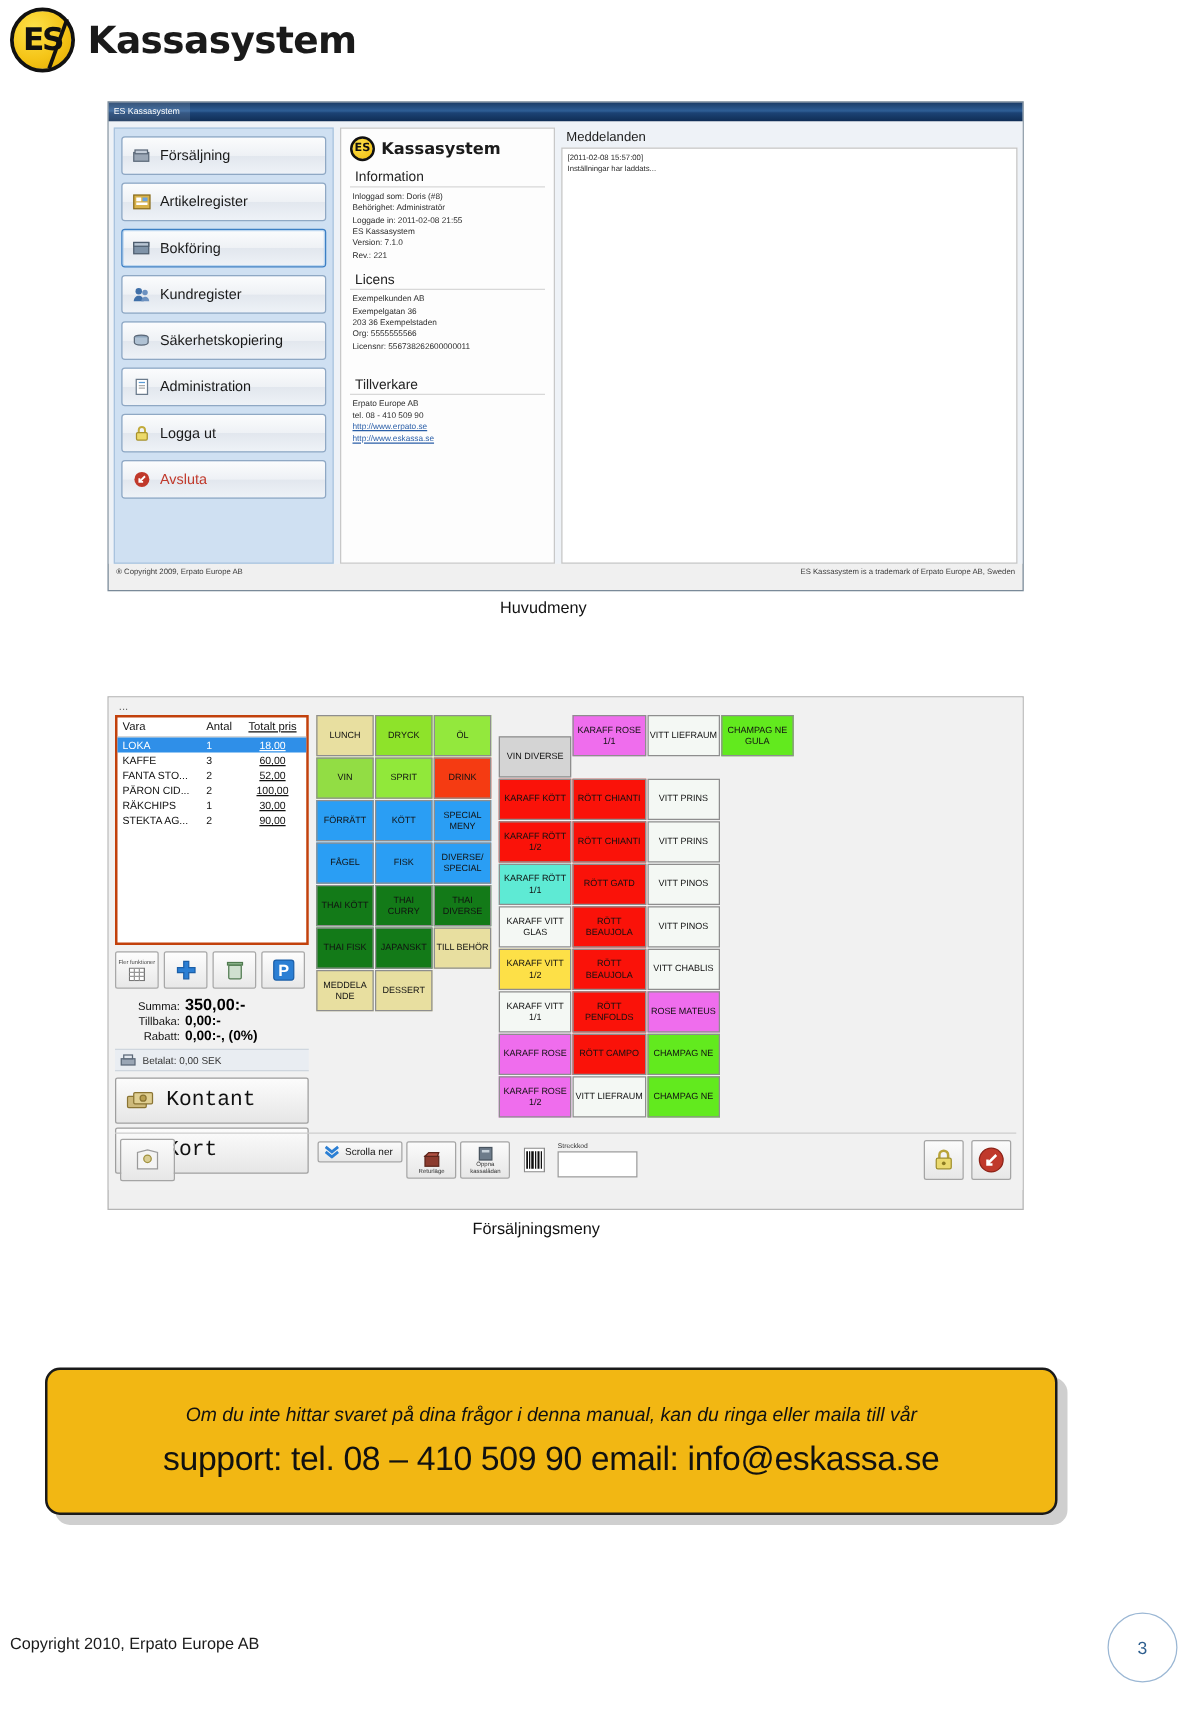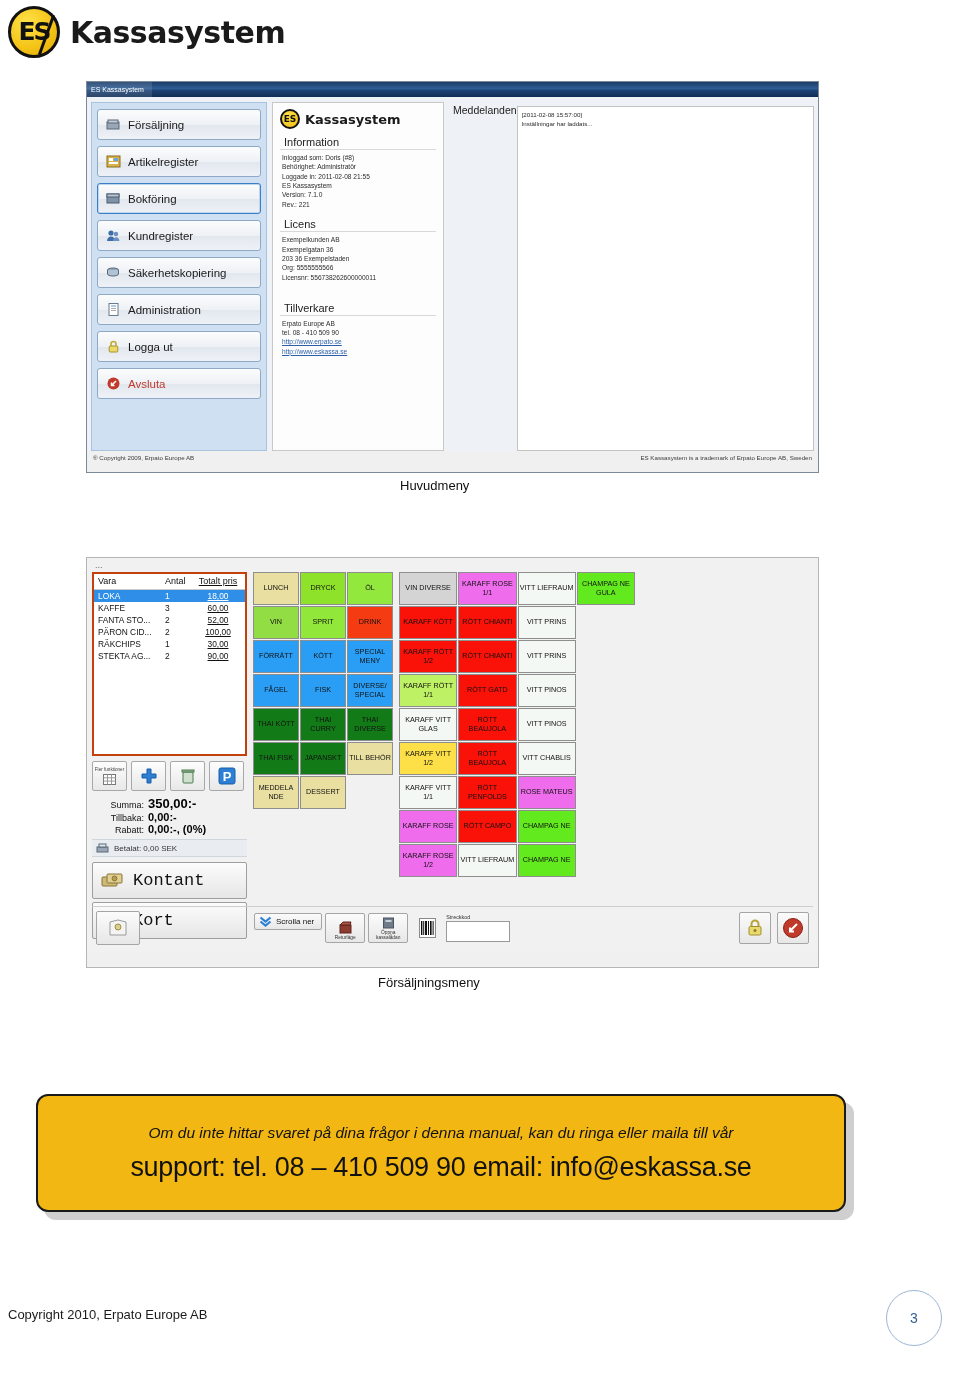--- a/index.html
+++ b/index.html
@@ -80,21 +80,21 @@
     font-size: 9px; font-weight: bold; font-family:"DejaVu Sans",sans-serif; color:#111;
   }
   .info-brand .bn { font-size: 13px; font-weight: bold; color: #1b1b1b; font-family:"DejaVu Sans",sans-serif;}
   .sec-title { font-size: 11px; color: #222; padding-left: 4px; margin-bottom: 1px; }
   .sec-rule { border-top: 1px solid #d8d8d8; margin: 0 0 3px 0; }
   .sec-lines { font-size: 6.6px; line-height: 1.42; color: #2b2b2b; padding-left: 2px; }
   .sec-lines a { color: #2b5fa8; text-decoration: underline; display:block; }
   .sec-gap { flex: 1 1 auto; }
 
   
-  .msg-panel { flex: 1; display: flex; flex-direction: row; padding-top: 2px; }
+  .msg-panel { flex: 1; display: flex; flex-direction: column; padding-top: 2px; }
   .msg-title { font-size: 10.5px; color: #1c1c1c; padding-left: 4px; }
   .msg-box { flex: 1; background: #fff; border: 1px solid #c3c3c3; margin-top: 2px; padding: 3px 4px; }
   .msg-line { font-size: 6.2px; color: #2a2a2a; line-height: 1.5; }
 
   .main-foot { display: flex; justify-content: space-between; align-items: center;
                padding: 3px 6px 0 6px; font-size: 6.2px; color: #3b3b3b; }
 
   
   .pos-body { background: #f1f1f1; height: 394px; padding: 4px 5px; position: relative; }
   .pos-dots { font-size: 9px; color: #666; line-height: 6px; padding-left: 3px; height: 10px; }
@@ -504,36 +504,36 @@
         <div class="cell" style="background: rgb(19, 122, 24);">THAI DIVERSE</div>
         <div class="cell" style="background: rgb(19, 122, 24);">THAI FISK</div>
         <div class="cell" style="background: rgb(19, 122, 24);">JAPANSKT</div>
         <div class="cell" style="background: rgb(232, 223, 160);">TILL BEHÖR</div>
         <div class="cell" style="background: rgb(232, 223, 160);">MEDDELA NDE</div>
         <div class="cell" style="background: rgb(232, 223, 160);">DESSERT</div>
         <div class="cell empty"></div>
       </div>
 
       <div class="prod-grid">
-        <div class="cell" style="background: rgb(212, 212, 212);">VIN DIVERSE</div>
+        <div class="cell" style="background: rgb(212, 212, 212); margin-top: 17px;">VIN DIVERSE</div>
         <div class="cell" style="background: rgb(239, 109, 237);">KARAFF ROSE 1/1</div>
         <div class="cell" style="background: rgb(244, 248, 244);">VITT LIEFRAUM</div>
         <div class="cell" style="background: rgb(98, 234, 30);">CHAMPAG NE GULA</div>
 
         <div class="cell" style="background: rgb(250, 18, 9);">KARAFF KÖTT</div>
         <div class="cell" style="background: rgb(250, 18, 9);">RÖTT CHIANTI</div>
         <div class="cell" style="background: rgb(244, 248, 244);">VITT PRINS</div>
         <div class="cell empty"></div>
 
         <div class="cell" style="background: rgb(250, 18, 9);">KARAFF RÖTT 1/2</div>
         <div class="cell" style="background: rgb(250, 18, 9);">RÖTT CHIANTI</div>
         <div class="cell" style="background: rgb(244, 248, 244);">VITT PRINS</div>
         <div class="cell empty"></div>
 
-        <div class="cell" style="background: #bef264;">KARAFF RÖTT 1/1</div>
+        <div class="cell" style="background: #5eead4;">KARAFF RÖTT 1/1</div>
         <div class="cell" style="background: rgb(250, 18, 9);">RÖTT GATD</div>
         <div class="cell" style="background: rgb(244, 248, 244);">VITT PINOS</div>
         <div class="cell empty"></div>
 
         <div class="cell" style="background: rgb(244, 248, 244);">KARAFF VITT GLAS</div>
         <div class="cell" style="background: rgb(250, 18, 9);">RÖTT BEAUJOLA</div>
         <div class="cell" style="background: rgb(244, 248, 244);">VITT PINOS</div>
         <div class="cell empty"></div>
 
         <div class="cell" style="background: #fde047;">KARAFF VITT 1/2</div>

